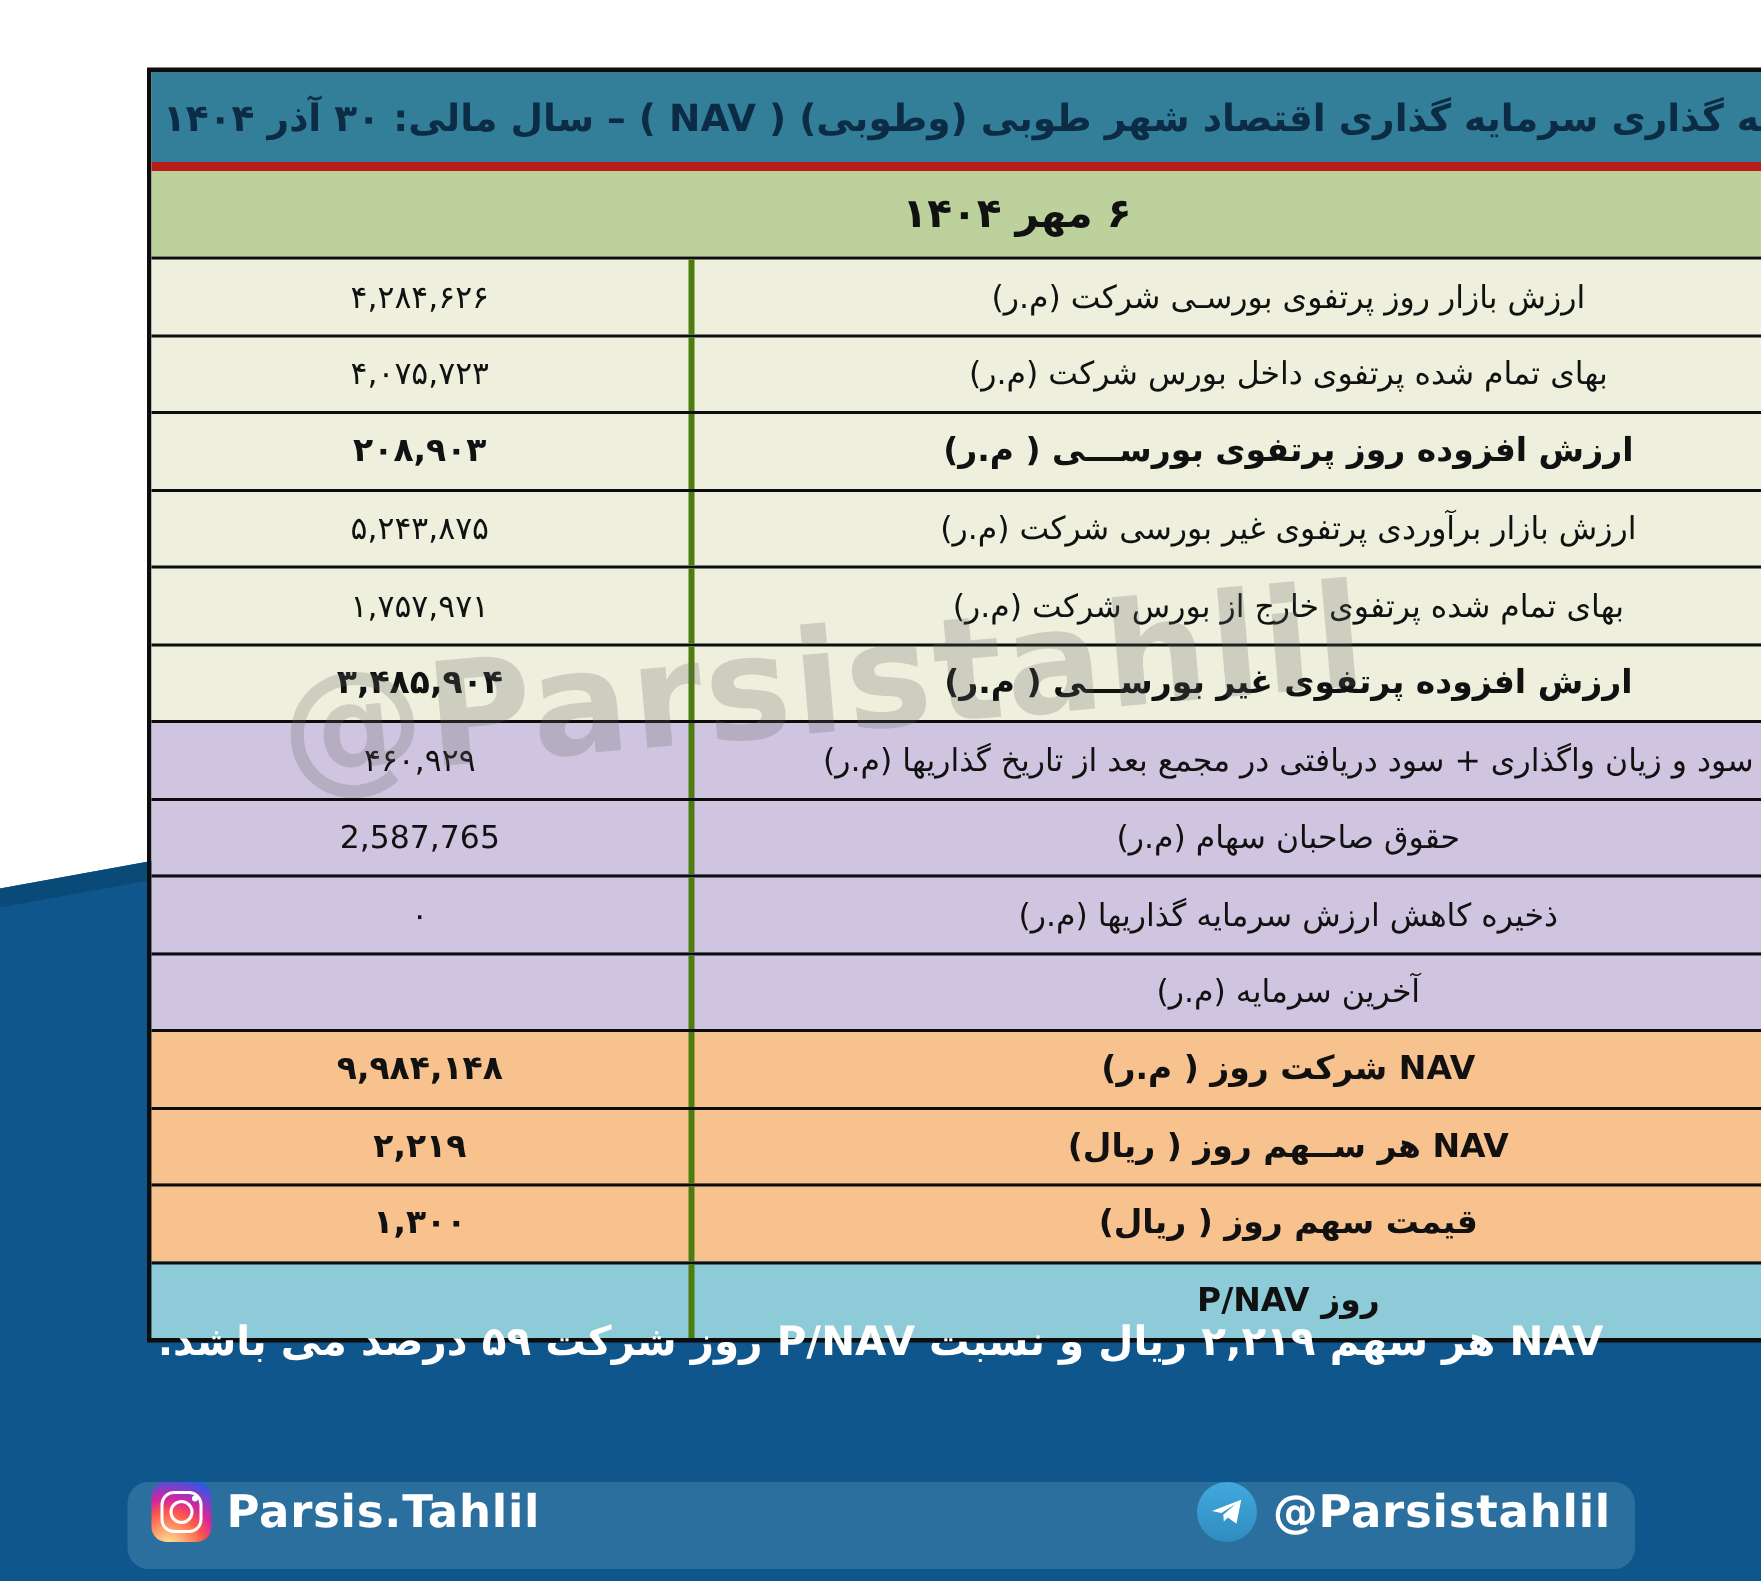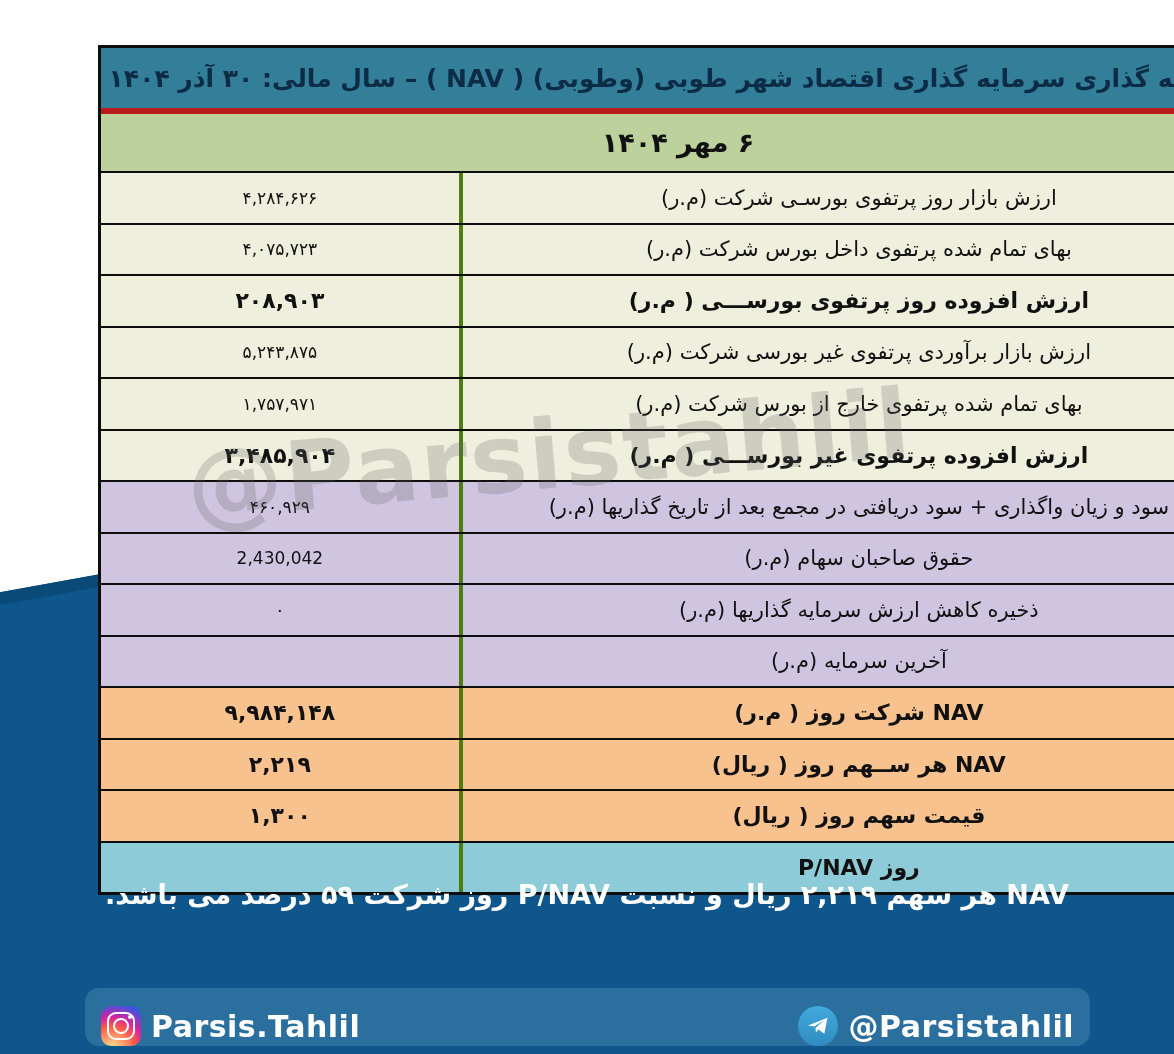--- a/index.html
+++ b/index.html
@@ -58,21 +58,21 @@
   .cell-label{
     flex:0 0 69%;
     display:flex;align-items:center;justify-content:center;
     font-size:21px;color:#111;
     padding:0 8px;box-sizing:border-box;
   }
   .cell-value{
     flex:1 1 auto;
     border-left:0;
     display:flex;align-items:center;justify-content:center;
-    font-size:17px;color:#111;
+    font-size:21px;color:#111;
     direction:ltr;
   }
   .data-row .cell-label{border-left:4px solid #4d7c0f;}
   .data-row.bold .cell-label,.data-row.bold .cell-value{font-weight:bold;font-size:22px;margin-left:21px;}
   .sec-cream{background:#eef0dd;}
   .sec-purple{background:#cfc5e1;}
   .sec-orange{background:#f8c28e;}
   .sec-blue{background:#8ecbd9;}
   
   .watermark{
@@ -94,21 +94,21 @@
     text-align:center;
     color:#ffffff;font-weight:bold;font-size:27px;
     direction:rtl;
   }
   
   .social-bar{
     position:absolute;
     left:85px;top:988px;width:1005px;height:58px;
     background:#2b6f9e;
     border-radius:14px;
-    display:flex;align-items:flex-end;justify-content:space-between;
+    display:flex;align-items:flex-start;justify-content:space-between;
     padding:0 16px;box-sizing:border-box;
     z-index:2;
   }
   .social-group{display:flex;align-items:center;gap:10px;}
   .social-text{color:#fff;font-weight:bold;font-size:30px;letter-spacing:0.5px;}
   .ig-icon{
     width:40px;height:40px;border-radius:10px;flex:0 0 auto;
     background:radial-gradient(circle at 28% 110%, #fdf497 0%, #fd5949 45%, #d6249f 62%, #285AEB 92%);
     position:relative;
   }
@@ -177,21 +177,21 @@
       <div class="cell-value">۳,۴۸۵,۹۰۴</div>
     </div>
 
     <div class="data-row sec-purple">
       <div class="cell-label">سود و زیان واگذاری + سود دریافتی در مجمع بعد از تاریخ گذاریها (م.ر)</div>
       <div class="cell-value">۴۶۰,۹۲۹</div>
     </div>
 
     <div class="data-row sec-purple">
       <div class="cell-label">حقوق صاحبان سهام (م.ر)</div>
-      <div class="cell-value">2,430,042</div>
+      <div class="cell-value">2,587,765</div>
     </div>
 
     <div class="data-row sec-purple">
       <div class="cell-label">ذخیره کاهش ارزش سرمایه گذاریها (م.ر)</div>
       <div class="cell-value">۰</div>
     </div>
 
     <div class="data-row sec-purple">
       <div class="cell-label">آخرین سرمایه (م.ر)</div>
     </div>

